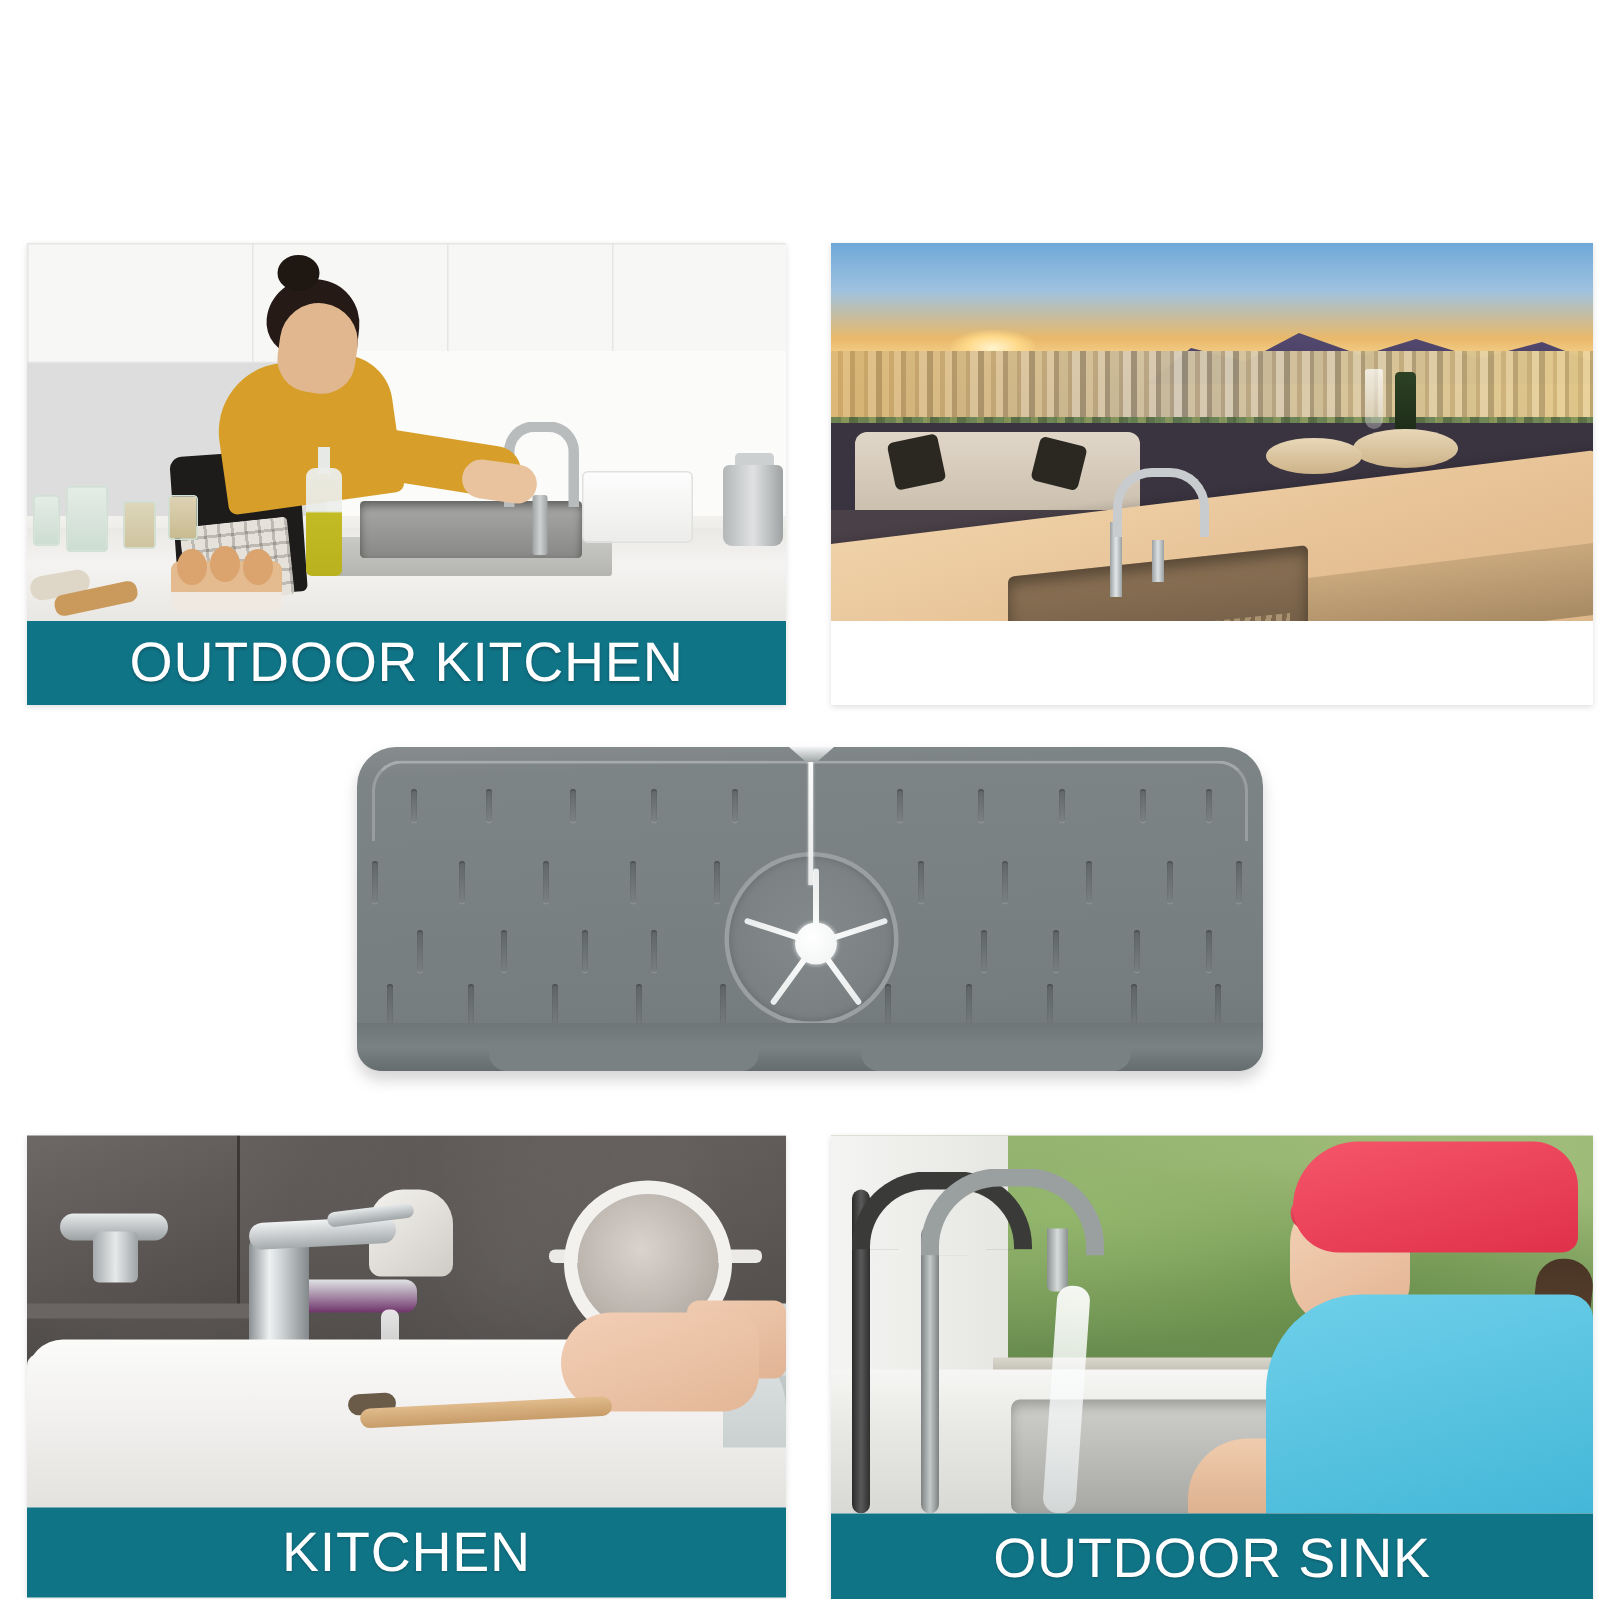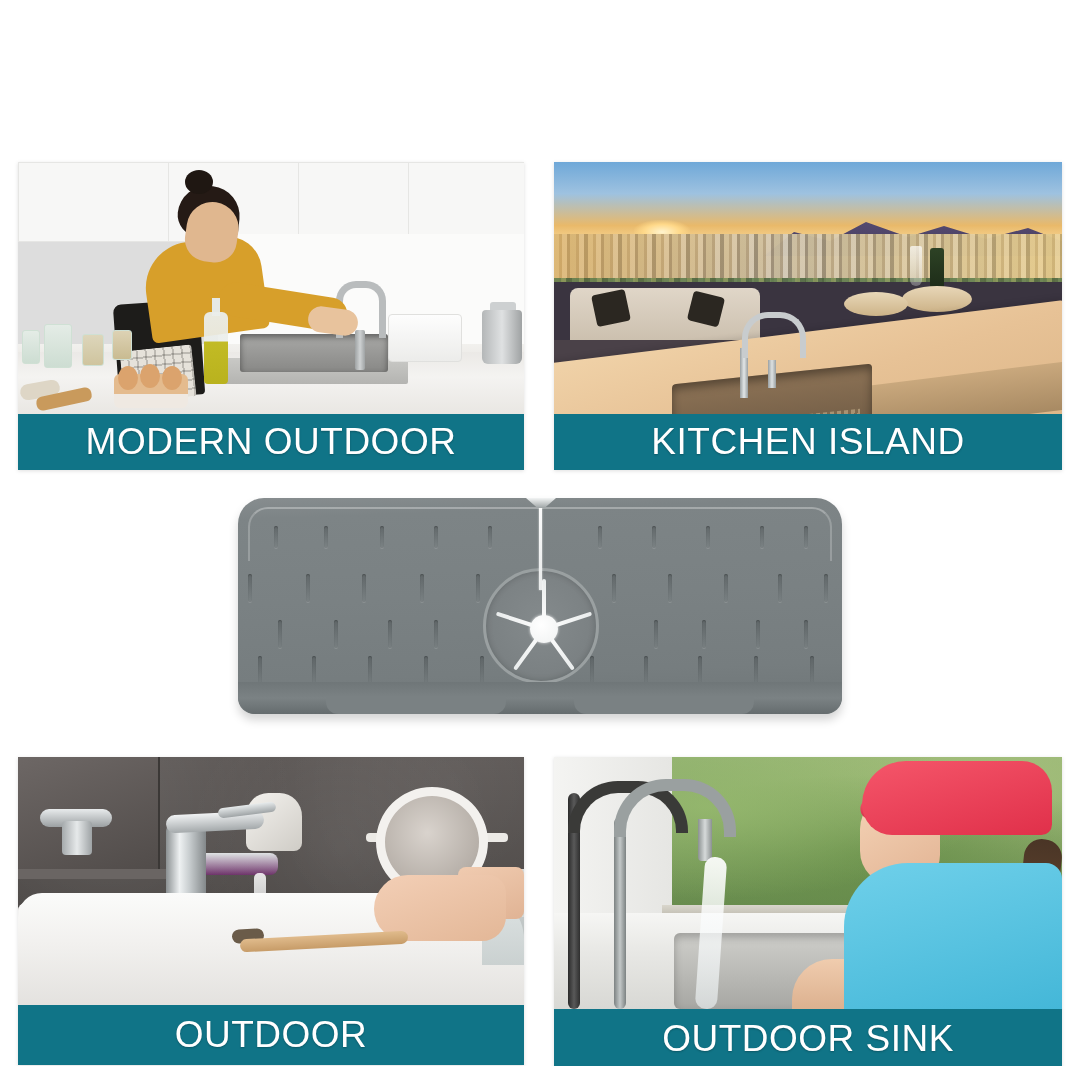--- a/index.html
+++ b/index.html
@@ -365,21 +365,21 @@
         <div class="egg" style="left:26px;top:-10px"></div>
         <div class="egg" style="left:48px;top:-8px"></div>
       </div>
       <div class="brush2"></div>
       <div class="brush"></div>
       <div class="toaster"></div>
       <div class="mokatop"></div>
       <div class="moka"></div>
     </div>
     <div class="caption">
-      <span>MODERN OUTDOOR</span>
+      <span>OUTDOOR KITCHEN</span>
     </div>
   </div>
 
   <div class="panel" id="p-kitchen-island">
     <div class="photo ph2">
       <div class="sky"></div>
       <div class="sun"></div>
       <div class="mtn"></div>
       <div class="city"></div>
       <div class="cityshade"></div>
@@ -394,23 +394,20 @@
       <div class="tray t2"></div>
       <div class="tray t1"></div>
       <div class="island"></div>
       <div class="islandside"></div>
       <div class="basin"></div>
       <div class="grate"></div>
       <div class="fctstem"></div>
       <div class="fct"></div>
       <div class="fctknob"></div>
     </div>
-    <div class="caption">
-      <span>KITCHEN ISLAND</span>
-    </div>
   </div>
 
   <div id="product-mat">
     <div class="mat-body">
       <div class="mat-inner-edge"></div>
 
       <div>
         <div class="slot r1" style="left:36px;top:28px"></div>
         <div class="slot r1" style="left:86px;top:28px"></div>
         <div class="slot r1" style="left:142px;top:28px"></div>
@@ -494,21 +491,21 @@
       <div class="stream"></div>
       <div class="basinRim"></div>
       <div class="basinB"></div>
       <div class="sleeve"></div>
       <div class="arm3"></div>
       <div class="handB"></div>
       <div class="tbhead"></div>
       <div class="tbrush"></div>
     </div>
     <div class="caption">
-      <span>OUTDOOR</span>
+      <span>KITCHEN</span>
     </div>
   </div>
 
   <div class="panel bottom" id="p-outdoor-sink">
     <div class="photo ph4">
       <div class="blurgreen"></div>
       <div class="wallwhite"></div>
       <div class="ledge4"></div>
       <div class="counter"></div>
       <div class="basin4"></div>

